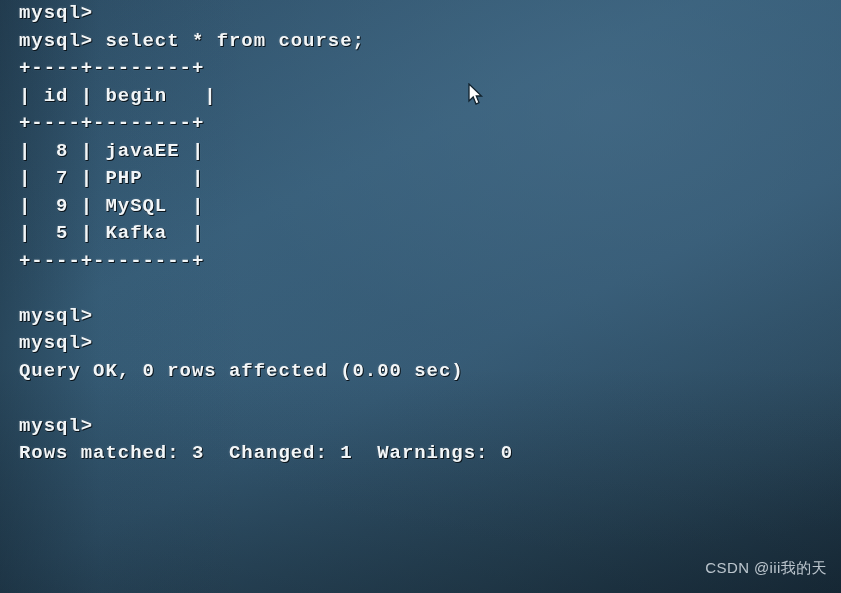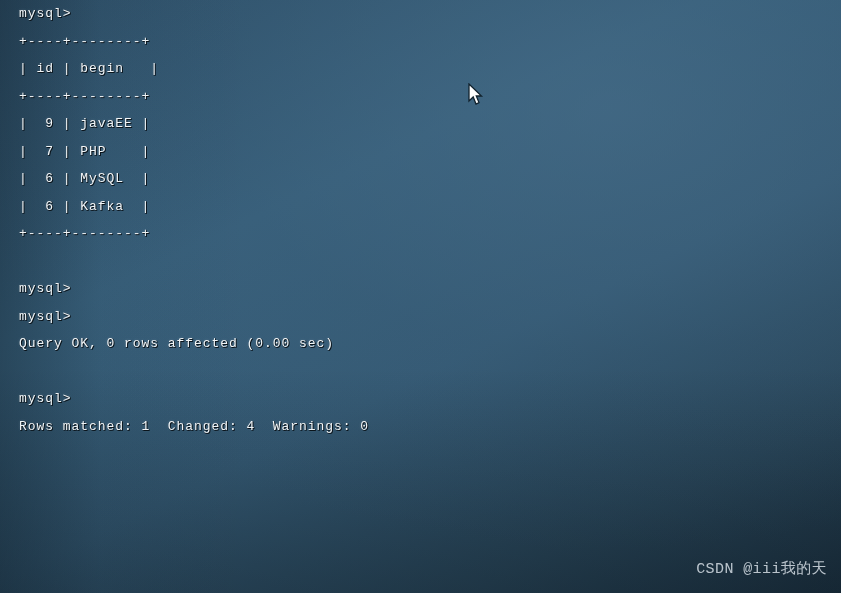--- a/index.html
+++ b/index.html
@@ -32,78 +32,80 @@
   .term {
     position: absolute;
     left: 19px;
     top: 0px;
     right: 0;
     z-index: 2;
   }
   .line {
     height: 27.5px;
     line-height: 27.5px;
-    font-size: 13px;
+    font-size: 19px;
     letter-spacing: 0.95px;
     color: #f2f6f8;
     white-space: pre;
     text-shadow:
       1px 1px 0 rgba(6,14,20,0.85),
       1px 0 0 rgba(6,14,20,0.45),
       0 1px 0 rgba(6,14,20,0.45),
       0 0 3px rgba(200,220,235,0.22);
+    font-weight: bold;
   }
   .line.blank { color: transparent; text-shadow: none; }
 
   
   #cursor {
     position: absolute;
     left: 468px;
     top: 83px;
     width: 16px;
     height: 24px;
     z-index: 5;
     pointer-events: none;
   }
 
   
   #watermark {
     position: absolute;
     right: 14px;
     bottom: 15px;
     z-index: 6;
-    font-family: Liberation Mono, monospace;
+    font-family: Liberation Sans, sans-serif;
     font-size: 15px;
     color: rgba(226,234,240,0.80);
     letter-spacing: 0.4px;
     white-space: nowrap;
   }
 </style>
 </head>
 <body>
 
 <div id="screen">
 
   <div class="term">
     <div class="line">mysql&gt;</div>
+    <div class="line">mysql&gt; select * from course;</div>
     <div class="line">+----+--------+</div>
     <div class="line">| id | begin   |</div>
     <div class="line">+----+--------+</div>
-    <div class="line">|  9 | javaEE |</div>
+    <div class="line">|  8 | javaEE |</div>
     <div class="line">|  7 | PHP    |</div>
-    <div class="line">|  6 | MySQL  |</div>
-    <div class="line">|  6 | Kafka  |</div>
+    <div class="line">|  9 | MySQL  |</div>
+    <div class="line">|  5 | Kafka  |</div>
     <div class="line">+----+--------+</div>
     <div class="line blank"></div>
     <div class="line">mysql&gt;</div>
     <div class="line">mysql&gt;</div>
     <div class="line">Query OK, 0 rows affected (0.00 sec)</div>
     <div class="line blank"></div>
     <div class="line">mysql&gt;</div>
-    <div class="line">Rows matched: 1  Changed: 4  Warnings: 0</div>
+    <div class="line">Rows matched: 3  Changed: 1  Warnings: 0</div>
   </div>
 
   <svg id="cursor" viewBox="0 0 16 24" xmlns="http://www.w3.org/2000/svg">
     <path d="M1 1 L1 18 L5.2 14 L8 21 L11 19.6 L8.3 13 L13.5 13 Z" fill="#ffffff" stroke="#11222d" stroke-width="1.3" stroke-linejoin="miter"></path>
   </svg>
 
   <div id="watermark">CSDN @iii我的天</div>
 
 </div>
 

